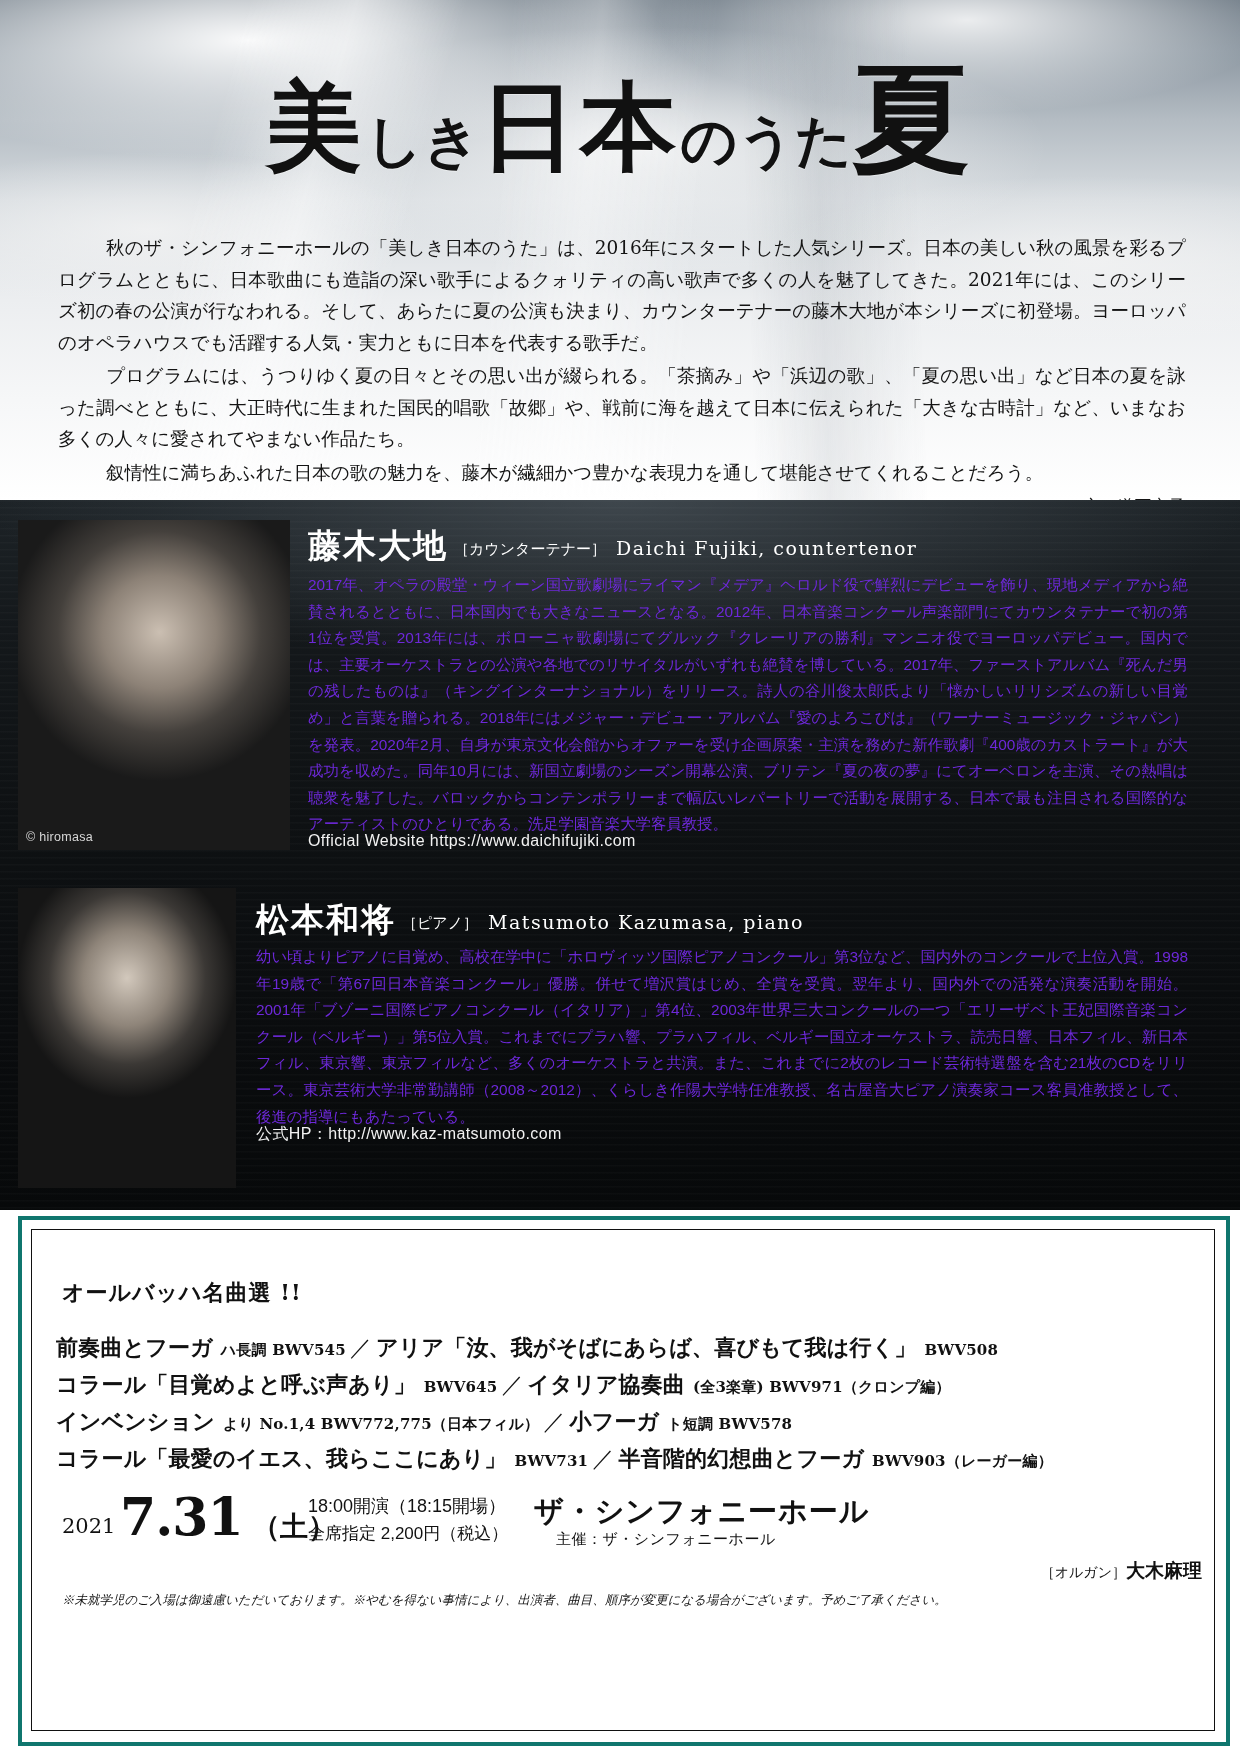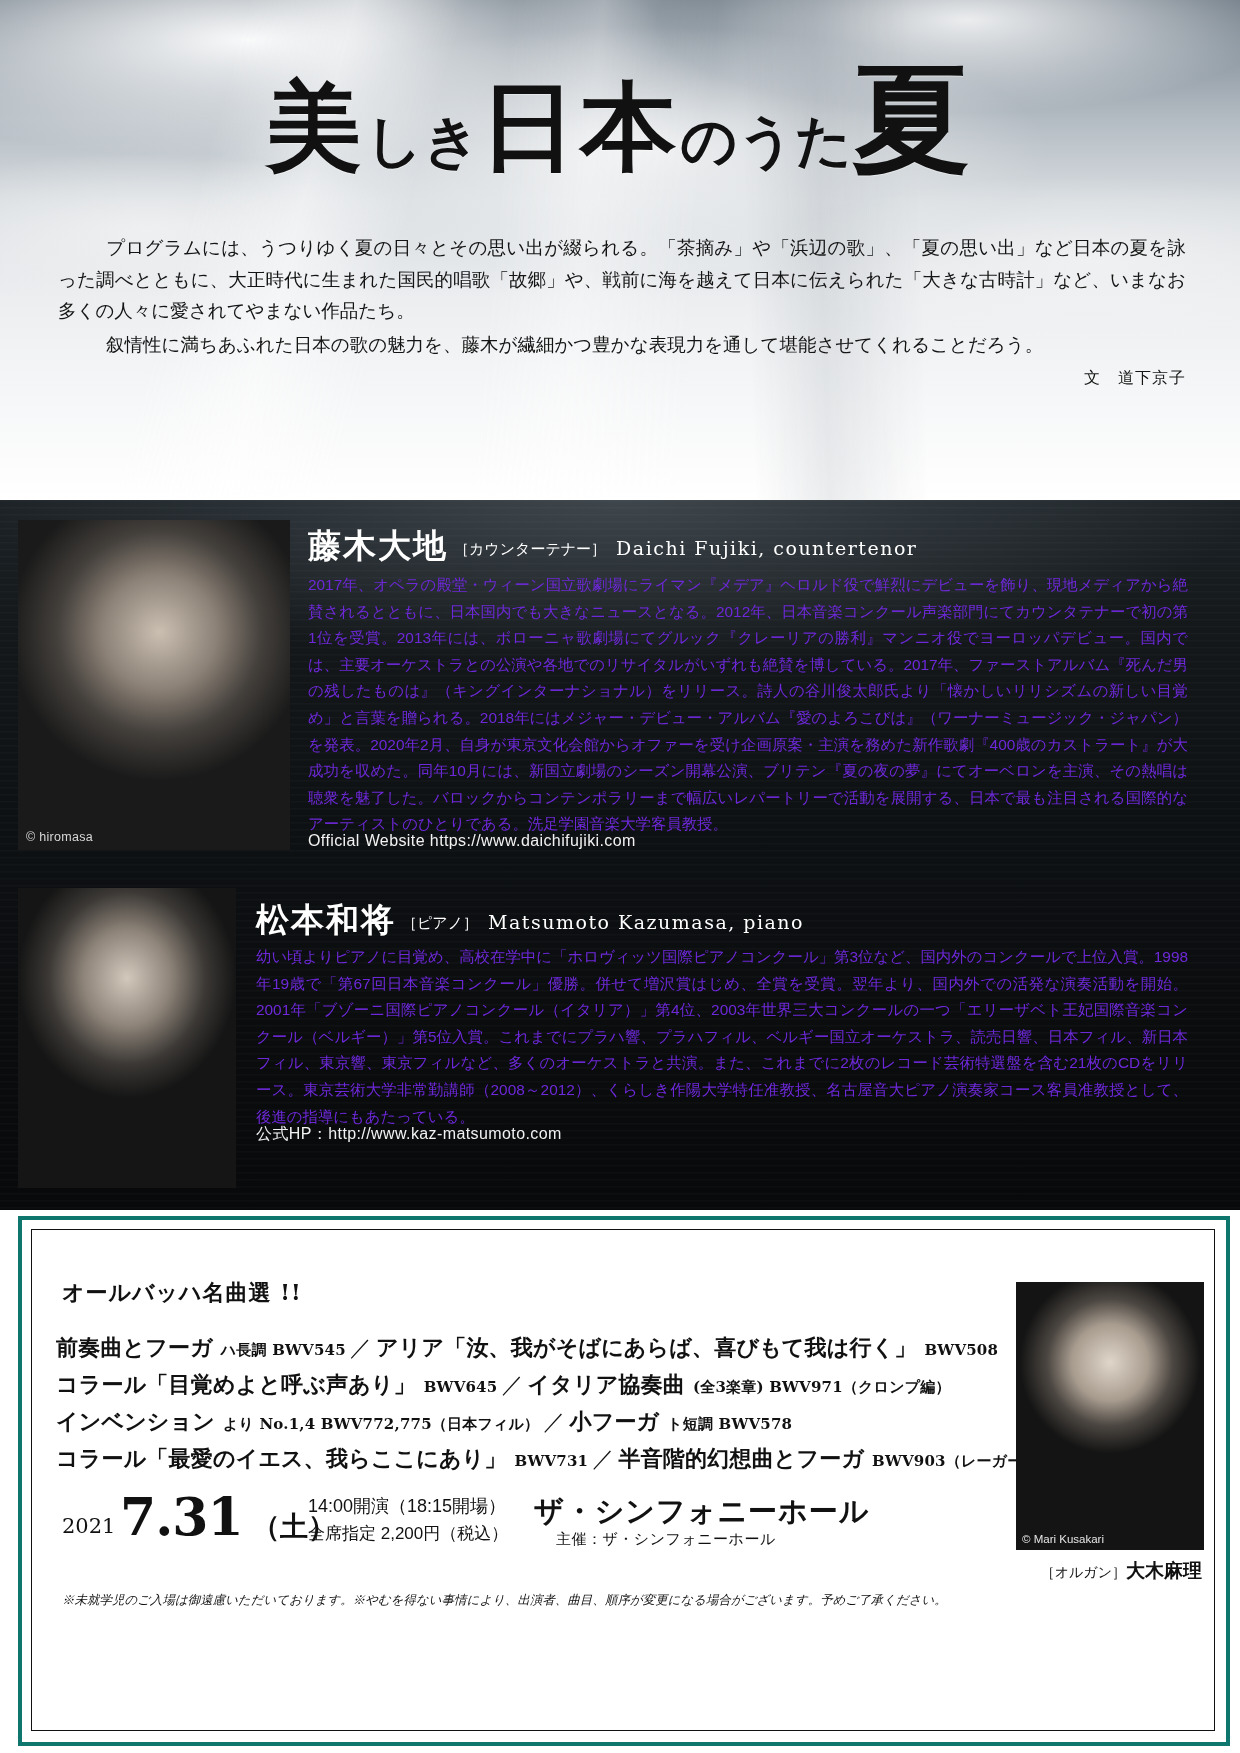--- a/index.html
+++ b/index.html
@@ -346,20 +346,21 @@
 
 <div class="hero">
   <div class="cloudstreaks"></div>
 </div>
 
 <div class="hero-title">
   <span>美</span><span class="small">しき</span><span>日本</span><span class="small">の</span><span class="small">うた</span><span class="big">夏</span>
 </div>
 
 <div class="intro">
+  <p>　秋のザ・シンフォニーホールの「美しき日本のうた」は、2016年にスタートした人気シリーズ。日本の美しい秋の風景を彩るプログラムとともに、日本歌曲にも造詣の深い歌手によるクォリティの高い歌声で多くの人を魅了してきた。2021年には、このシリーズ初の春の公演が行なわれる。そして、あらたに夏の公演も決まり、カウンターテナーの藤木大地が本シリーズに初登場。ヨーロッパのオペラハウスでも活躍する人気・実力ともに日本を代表する歌手だ。</p>
   <p>　プログラムには、うつりゆく夏の日々とその思い出が綴られる。「茶摘み」や「浜辺の歌」、「夏の思い出」など日本の夏を詠った調べとともに、大正時代に生まれた国民的唱歌「故郷」や、戦前に海を越えて日本に伝えられた「大きな古時計」など、いまなお多くの人々に愛されてやまない作品たち。</p>
   <p>　叙情性に満ちあふれた日本の歌の魅力を、藤木が繊細かつ豊かな表現力を通して堪能させてくれることだろう。</p>
   <p class="credit">文　道下京子</p>
 </div>
 
 <div class="sea">
   <div class="sea-shimmer"></div>
 </div>
 
 <div class="photo" style="left:18px; top:520px; width:272px; height:330px;">
@@ -423,29 +424,25 @@
       <span class="sm">BWV731</span><span class="sep">／</span><span>半音階的幻想曲とフーガ</span>
       <span class="sm">BWV903（レーガー編）</span>
     </div>
   </div>
 
   <div class="info">
     <div class="date-row">
       <span class="d-year">2021</span>
       <span class="d-date">7.31</span>
       <span class="d-dow">（土）</span>
-      <span class="d-time">14:00開演（18:15開場）</span>
+      <span class="d-time">18:00開演（18:15開場）</span>
       <span class="d-price">全席指定 2,200円（税込）</span>
       <span class="venue">ザ・シンフォニーホール</span>
       <span class="venue-sub">主催：ザ・シンフォニーホール</span>
     </div>
     <div class="notice">※未就学児のご入場は御遠慮いただいております。※やむを得ない事情により、出演者、曲目、順序が変更になる場合がございます。予めご了承ください。</div>
   </div>
 
-  <div class="organist-photo">
-    <div class="ph-inner"></div>
-    <div class="organist-credit">© Mari Kusakari</div>
-  </div>
 
   <div class="organist-name">
     <span class="tag">［オルガン］</span><span>大木麻理</span>
   </div>
 </div>
 
 </body></html>

